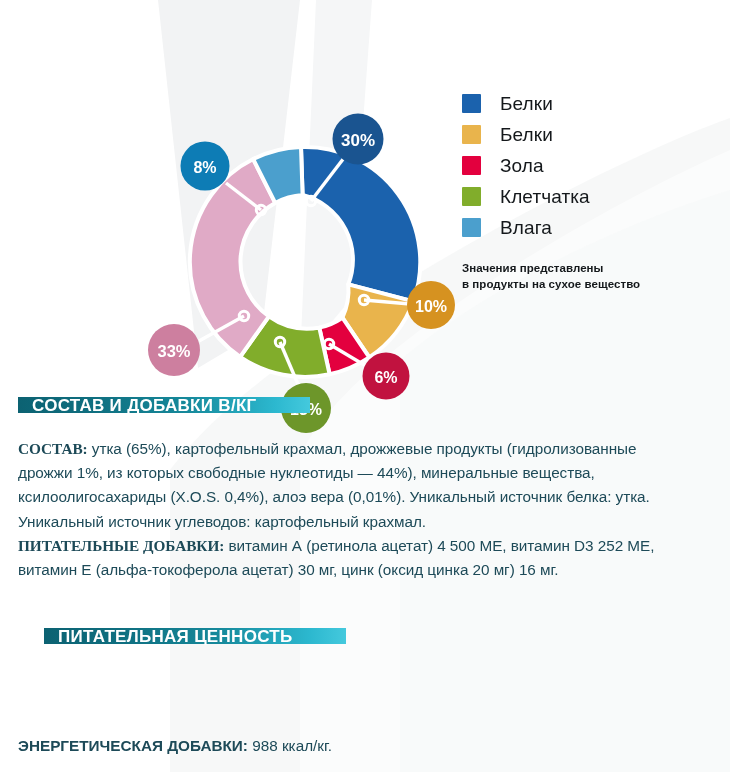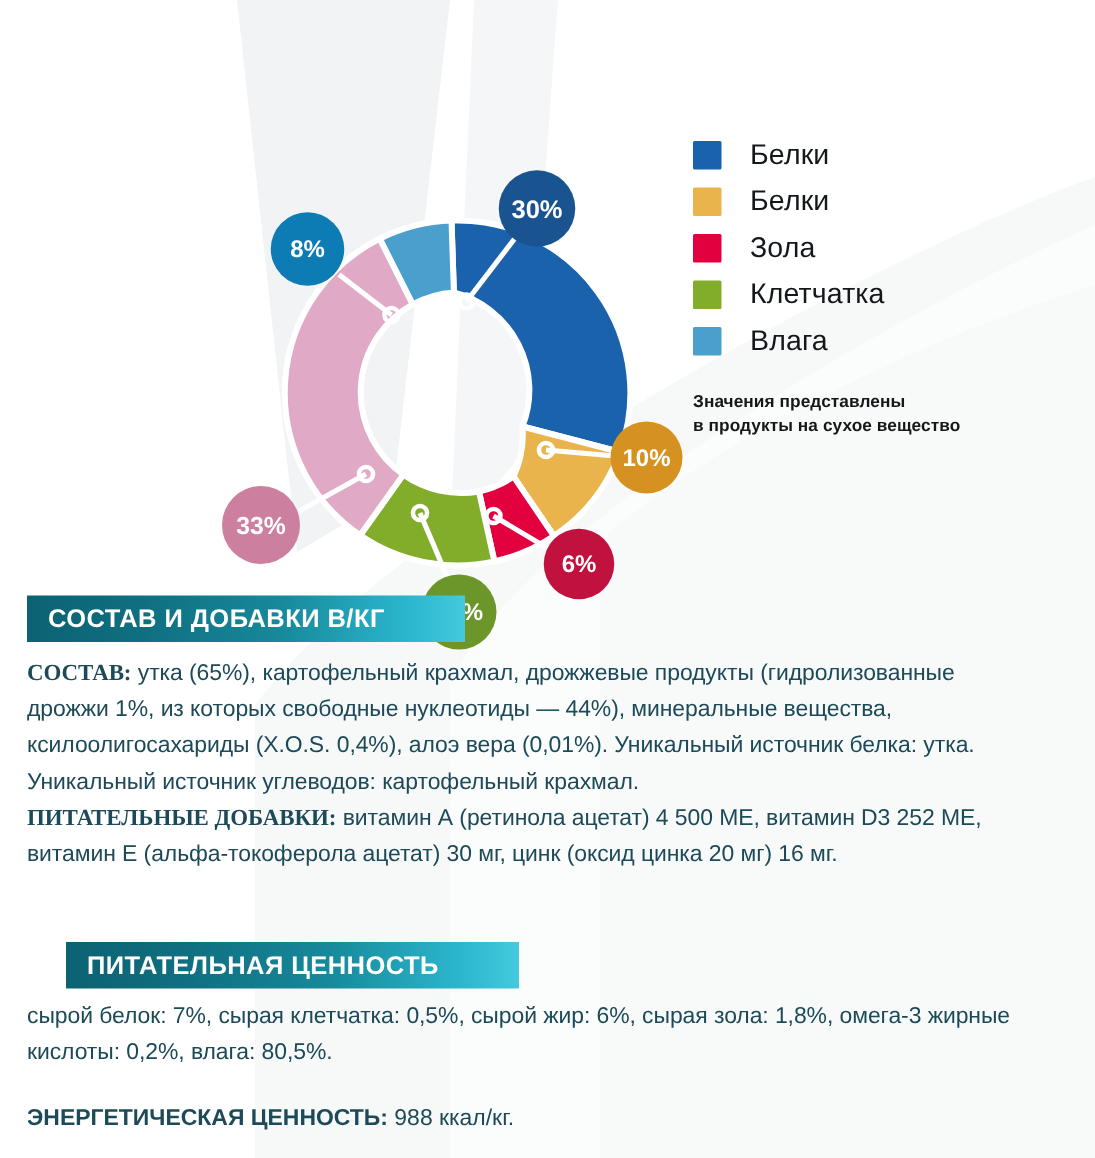--- a/index.html
+++ b/index.html
@@ -91,21 +91,21 @@
     font-size: 11.5px;
     font-weight: bold;
     color: #14181b;
     line-height: 1.42;
     letter-spacing: 0.05px;
   }
 
   
   .section-bar {
     position: absolute;
-    height: 31px;
+    height: 16px;
     background: linear-gradient(90deg, #0c6272 0%, #0f6f80 26%, #16899b 58%, #2cb8cf 88%, #44c9dd 100%);
     display: flex;
     align-items: center;
     padding: 0 12px 0 14px;
     z-index: 3;
     box-sizing: border-box;
   }
   .section-bar span {
     color: #ffffff;
     font-size: 17px;
@@ -272,19 +272,18 @@
 
   <div class="text-block" style="left:18px; top:437px; width:668px;">
     <b>СОСТАВ:</b><span> утка (65%), картофельный крахмал, дрожжевые продукты (гидролизованные дрожжи 1%, из которых свободные нуклеотиды — 44%), минеральные вещества, ксилоолигосахариды (X.O.S. 0,4%), алоэ вера (0,01%). Уникальный источник белка: утка. Уникальный источник углеводов: картофельный крахмал.</span><br>
     <b>ПИТАТЕЛЬНЫЕ ДОБАВКИ:</b><span> витамин А (ретинола ацетат) 4 500 МЕ, витамин D3 252 МЕ, витамин Е (альфа-токоферола ацетат) 30 мг, цинк (оксид цинка 20 мг) 16 мг.</span>
   </div>
 
   <div class="section-bar" style="left:18px; top:628px; width:302px;margin-left:26px;">
     <span>ПИТАТЕЛЬНАЯ ЦЕННОСТЬ</span>
   </div>
 
-  <div class="text-block" style="left:18px; top:666px; width:668px;">сырой белок: 7%, сырая клетчатка: 0,5%, сырой жир: 6%, сырая зола: 1,8%, омега-3 жирные кислоты: 0,2%, влага: 80,5%.</div>
 
   <div class="energy-line" style="left:18px; top:735px; width:668px;">
-    <b>ЭНЕРГЕТИЧЕСКАЯ ЦЕННОСТЬ:</b><span> 988 ккал/кг.</span>
+    <b>ЭНЕРГЕТИЧЕСКАЯ ДОБАВКИ:</b><span> 988 ккал/кг.</span>
   </div>
 
 </div>
 
 </body></html>

